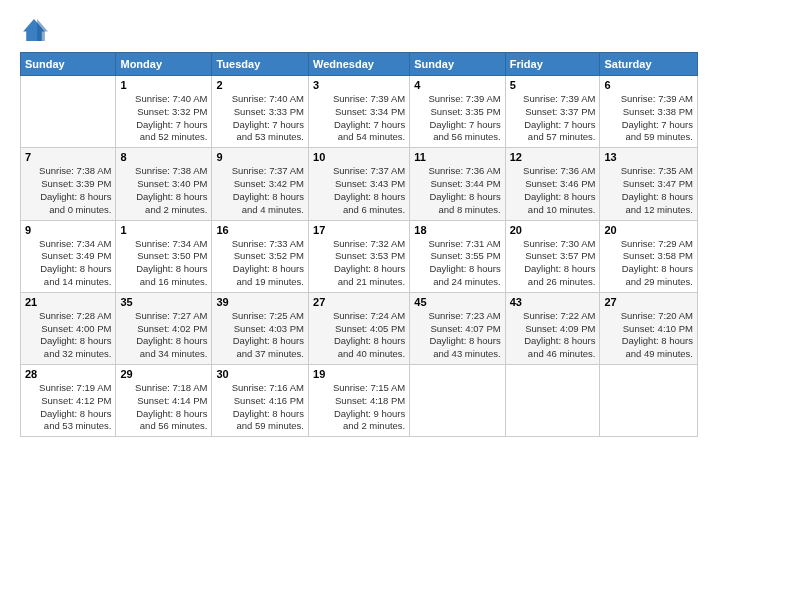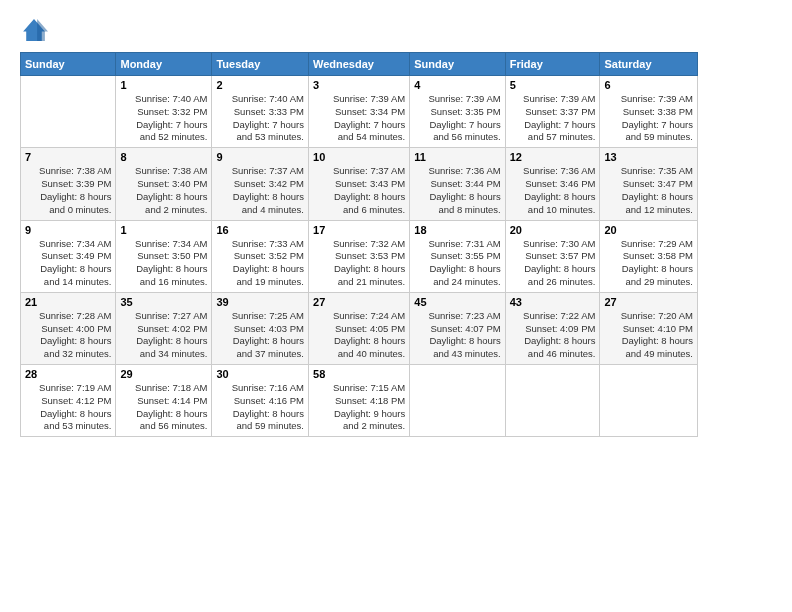--- a/index.html
+++ b/index.html
@@ -253,21 +253,21 @@
           </td>
           <td>
             <span class="day-number">29</span>
             <div class="day-info">Sunrise: 7:18 AM<br>Sunset: 4:14 PM<br>Daylight: 8 hours<br>and 56 minutes.</div>
           </td>
           <td>
             <span class="day-number">30</span>
             <div class="day-info">Sunrise: 7:16 AM<br>Sunset: 4:16 PM<br>Daylight: 8 hours<br>and 59 minutes.</div>
           </td>
           <td>
-            <span class="day-number">58</span>
+            <span class="day-number">19</span>
             <div class="day-info">Sunrise: 7:15 AM<br>Sunset: 4:18 PM<br>Daylight: 9 hours<br>and 2 minutes.</div>
           </td>
           <td class="empty-cell"></td>
           <td class="empty-cell"></td>
           <td class="empty-cell"></td>
         </tr>
       </tbody>
   </table>
 </div>
 

